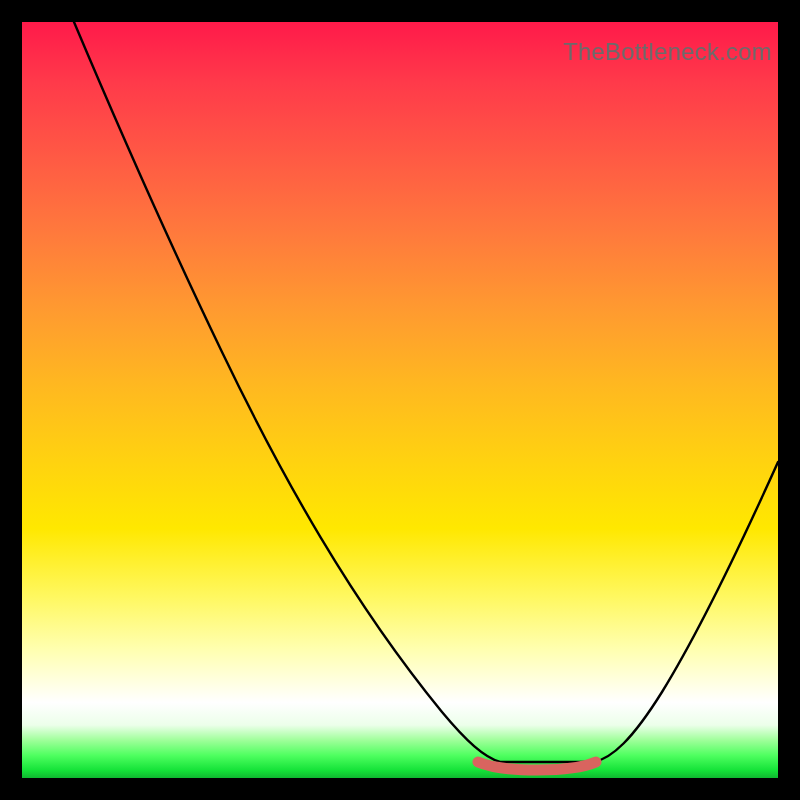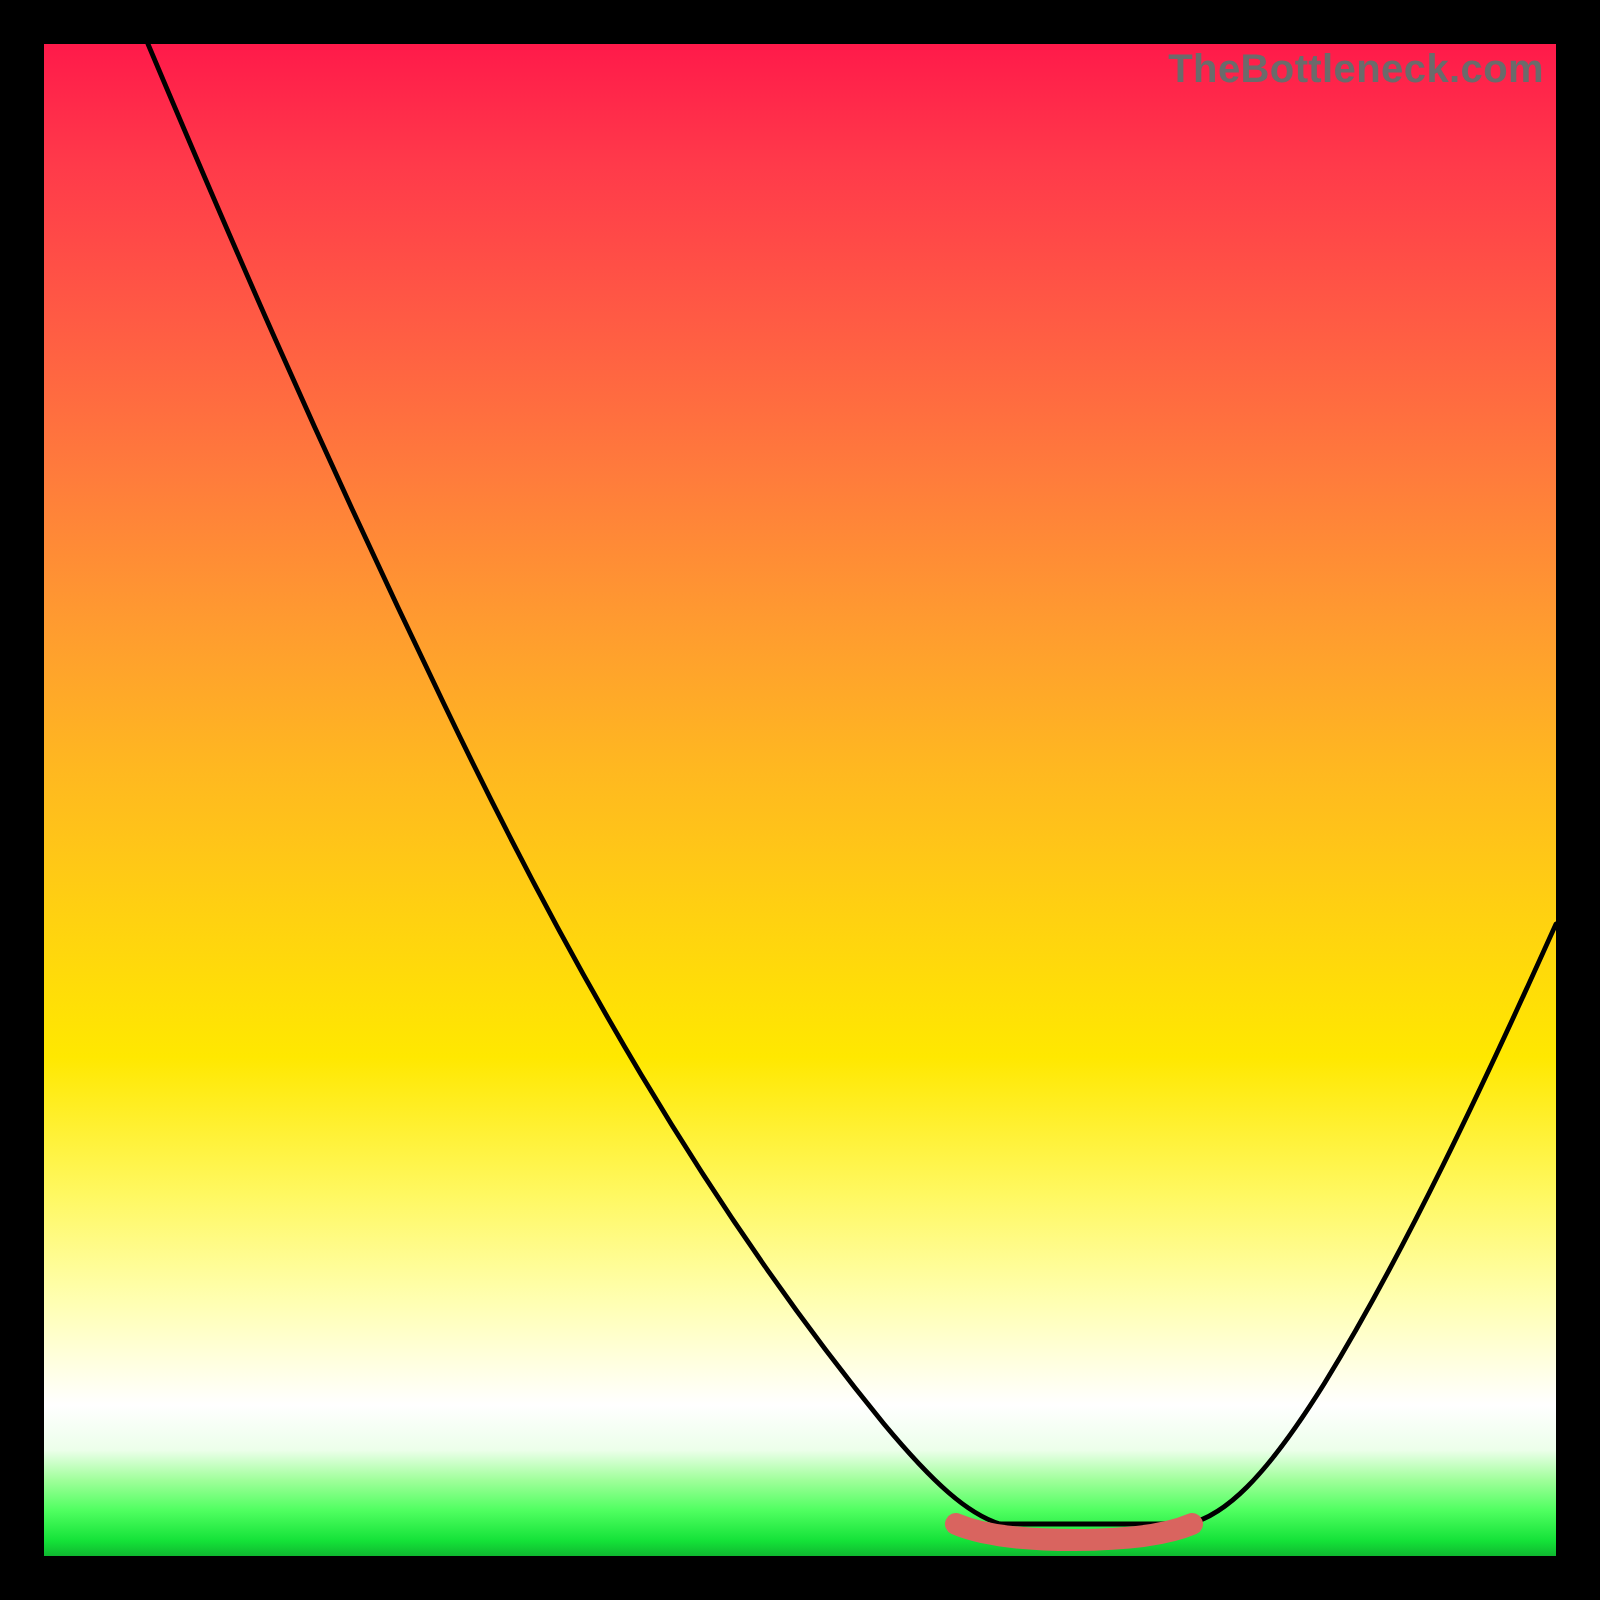--- a/index.html
+++ b/index.html
@@ -47,28 +47,27 @@
   }
   svg.curve {
     position: absolute;
     left: 0;
     top: 0;
     width: 756px;
     height: 756px;
   }
   .watermark {
     position: absolute;
-    top: 2px;
+    top: 16px;
     right: 6px;
     font-family: Arial, Helvetica, sans-serif;
-    font-size: 20px;
+    font-size: 24px;
     color: #6b6b6b;
     letter-spacing: 0.2px;
     user-select: none;
-    font-weight: bold;
   }
 </style>
 </head>
 <body>
 
 <div class="frame">
   <div class="plot">
 
     <svg class="curve" viewBox="0 0 756 756" preserveAspectRatio="none">
       <path fill="none" stroke="#000" stroke-width="2.4" stroke-linecap="round" d="M 52 0 C 90 90, 135 195, 200 330 C 260 455, 330 580, 420 690 C 445 720, 462 735, 478 740 L 572 740 C 590 736, 610 718, 640 670 C 680 605, 720 520, 756 440"></path>

